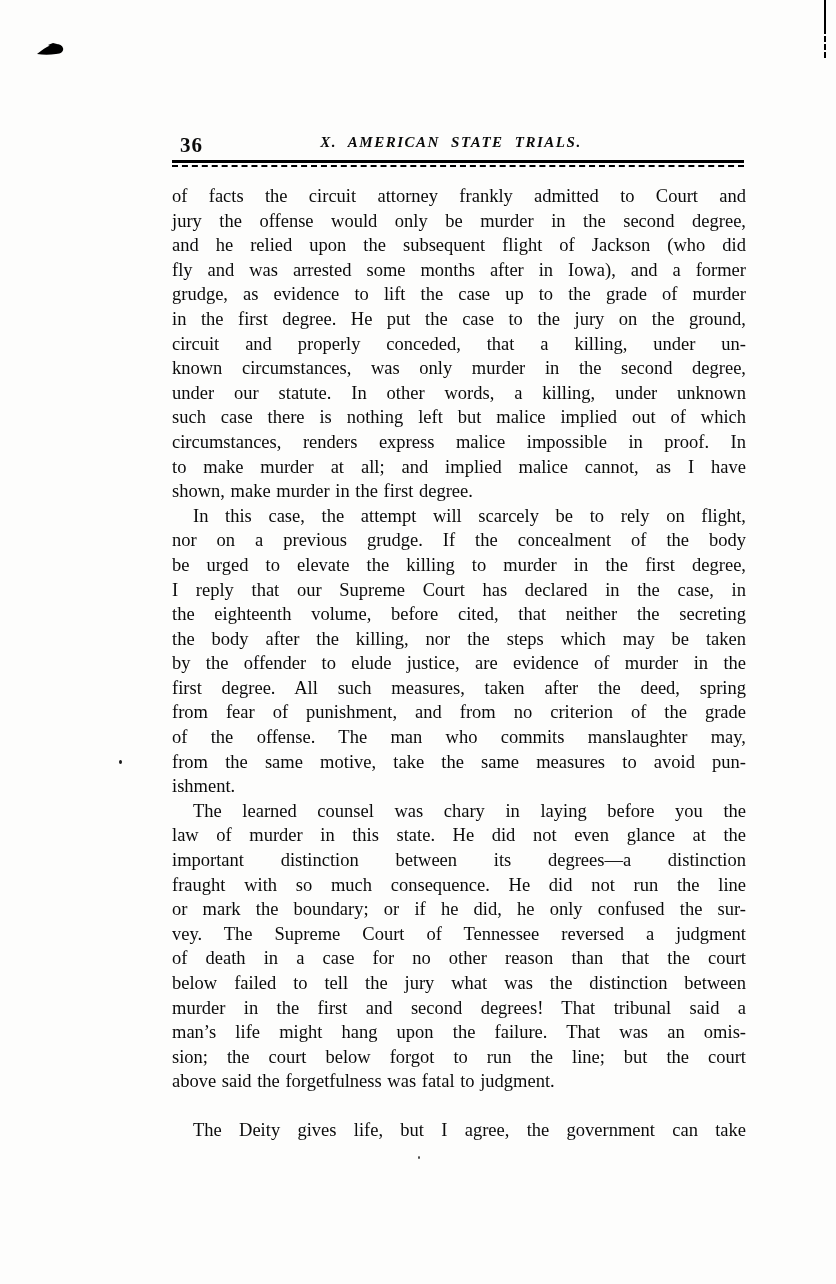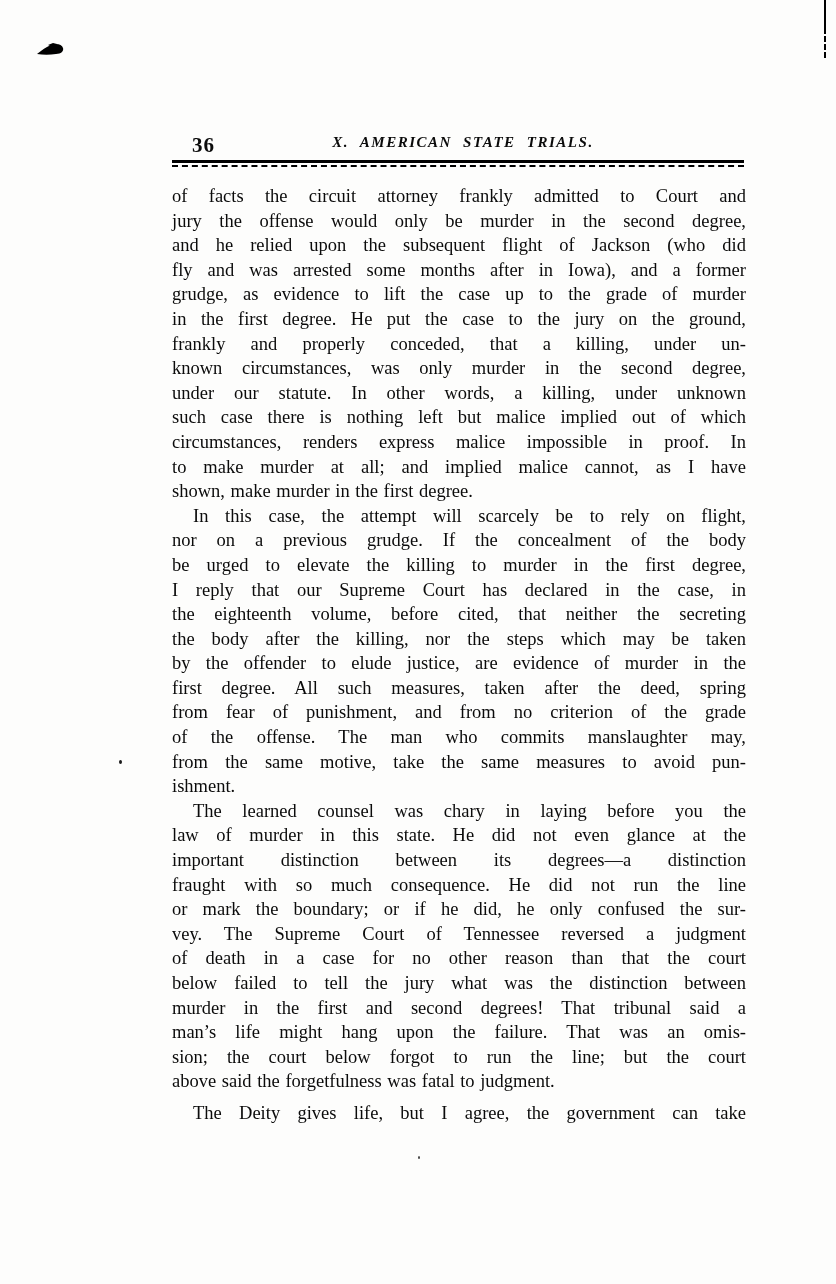--- a/index.html
+++ b/index.html
@@ -27,21 +27,21 @@
     position: absolute; left: 119px; top: 760px;
     width: 3px; height: 4px; background: #1a1a1a; border-radius: 50%;
   }
   .speck-dot {
     position: absolute; left: 418px; top: 1156px;
     width: 2px; height: 3px; background: #444; border-radius: 50%;
   }
 
   
   .running-header {
-    position: absolute; left: 176px; top: 133px; width: 574px; height: 26px;
+    position: absolute; left: 164px; top: 133px; width: 574px; height: 26px;
   }
   .page-number {
     position: absolute; left: 16px; top: 0;
     font-size: 21px; font-weight: bold; letter-spacing: 1px;
   }
   .running-title {
     position: absolute; left: 0; right: 0; top: 1px;
     text-align: center;
     font-size: 15px; font-style: italic; font-weight: bold;
     letter-spacing: 1.5px; word-spacing: 6px;
@@ -52,21 +52,21 @@
   .rule-top { height: 3px; background: #000; }
   .rule-bottom { margin-top: 2px; border-top: 2px dashed #000; height: 0; }
 
   
   .text-block {
     position: absolute; left: 172px; top: 184px; width: 574px;
     font-size: 18.5px; font-weight: normal; line-height: 24.6px;
     word-spacing: 1px;
   }
   .paragraph { margin: 0; }
-  .paragraph.gap { margin-top: 7px; }
+  .paragraph.gap { margin-top: 24px; }
   .line { text-align: justify; text-align-last: justify; white-space: normal; }
   .line.lastline { text-align-last: left; }
   .line.indent { text-indent: 21px; }
 </style>
 </head>
 <body>
 
 <div class="page">
 
   <svg class="ink-smudge" width="30" height="18" viewBox="0 0 30 18">
@@ -88,21 +88,21 @@
   </div>
 
   <main class="text-block" id="text-block">
       <div class="paragraph">
         <div class="line">of facts the circuit attorney frankly admitted to Court and</div>
         <div class="line">jury the offense would only be murder in the second degree,</div>
         <div class="line">and he relied upon the subsequent flight of Jackson (who did</div>
         <div class="line">fly and was arrested some months after in Iowa), and a former</div>
         <div class="line">grudge, as evidence to lift the case up to the grade of murder</div>
         <div class="line">in the first degree. He put the case to the jury on the ground,</div>
-        <div class="line">frankly and properly conceded, that a killing, under un-</div>
+        <div class="line">circuit and properly conceded, that a killing, under un-</div>
         <div class="line">known circumstances, was only murder in the second degree,</div>
         <div class="line">under our statute. In other words, a killing, under unknown</div>
         <div class="line">such case there is nothing left but malice implied out of which</div>
         <div class="line">circumstances, renders express malice impossible in proof. In</div>
         <div class="line">to make murder at all; and implied malice cannot, as I have</div>
         <div class="line lastline">shown, make murder in the first degree.</div>
       </div>
       <div class="paragraph">
         <div class="line indent">In this case, the attempt will scarcely be to rely on flight,</div>
         <div class="line">nor on a previous grudge. If the concealment of the body</div>

